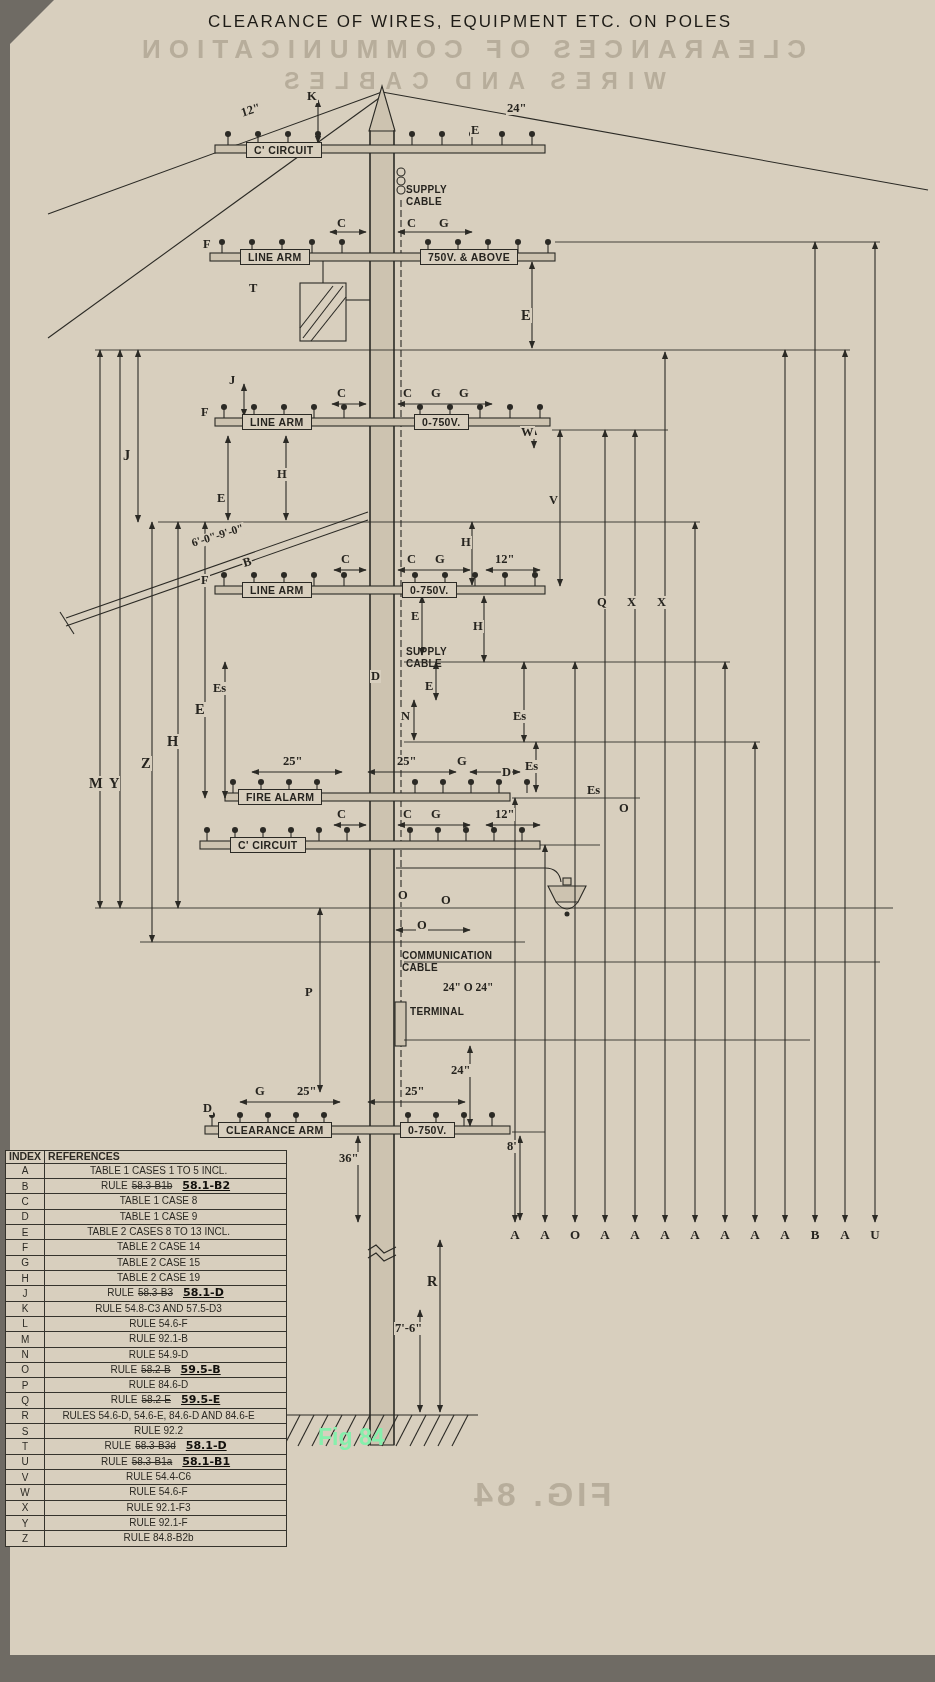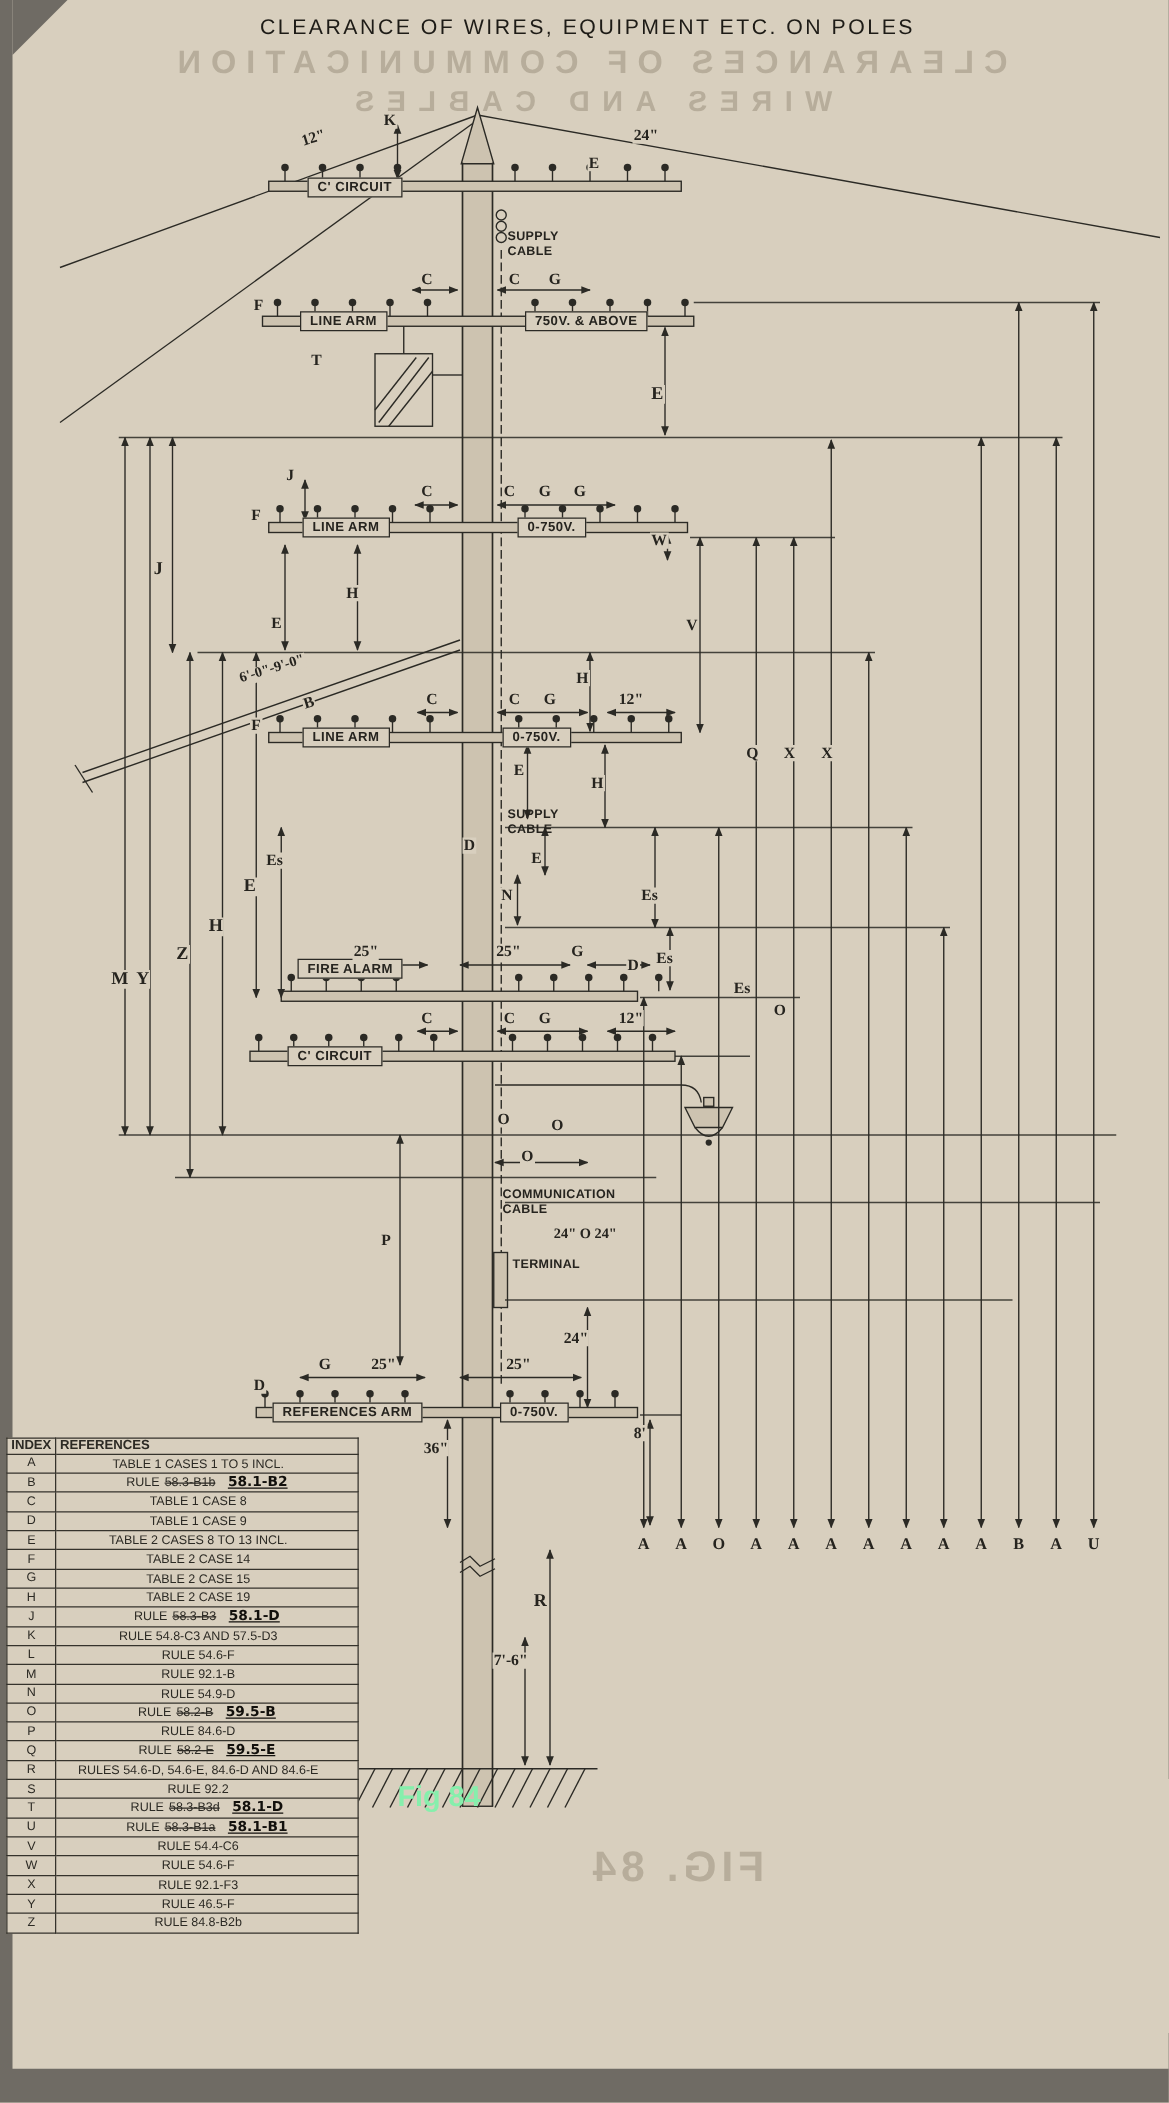--- a/index.html
+++ b/index.html
@@ -291,23 +291,23 @@
   </g>
 </svg>
 
 <div class="box" style="left:246px;top:142px">C' CIRCUIT</div>
 <div class="box" style="left:240px;top:249px">LINE ARM</div>
 <div class="box" style="left:420px;top:249px">750V. &amp; ABOVE</div>
 <div class="box" style="left:242px;top:414px">LINE ARM</div>
 <div class="box" style="left:414px;top:414px">0-750V.</div>
 <div class="box" style="left:242px;top:582px">LINE ARM</div>
 <div class="box" style="left:402px;top:582px">0-750V.</div>
-<div class="box" style="left:238px;top:767px">FIRE ALARM</div>
+<div class="box" style="left:238px;top:789px">FIRE ALARM</div>
 <div class="box" style="left:230px;top:837px">C' CIRCUIT</div>
-<div class="box" style="left:218px;top:1122px">REFERENCES ARM</div>
+<div class="box" style="left:218px;top:1122px">CLEARANCE ARM</div>
 <div class="box" style="left:400px;top:1122px">0-750V.</div>
 
 <div class="note" style="left:406px;top:184px">
   <div>SUPPLY</div>
   <div>CABLE</div>
 </div>
 <div class="note" style="left:406px;top:646px">
   <div>SUPPLY</div>
   <div>CABLE</div>
 </div>
@@ -498,21 +498,21 @@
       <tr>
       <td class="idx">W</td>
       <td class="ref"><span>RULE 54.6-F</span><s class="old"></s><span class="hand"></span></td>
     </tr>
       <tr>
       <td class="idx">X</td>
       <td class="ref"><span>RULE 92.1-F3</span><s class="old"></s><span class="hand"></span></td>
     </tr>
       <tr>
       <td class="idx">Y</td>
-      <td class="ref"><span>RULE 46.5-F</span><s class="old"></s><span class="hand"></span></td>
+      <td class="ref"><span>RULE 92.1-F</span><s class="old"></s><span class="hand"></span></td>
     </tr>
       <tr>
       <td class="idx">Z</td>
       <td class="ref"><span>RULE 84.8-B2b</span><s class="old"></s><span class="hand"></span></td>
     </tr>
     </tbody>
 </table>
 
 <div class="figcap">Fig 84</div>
 

